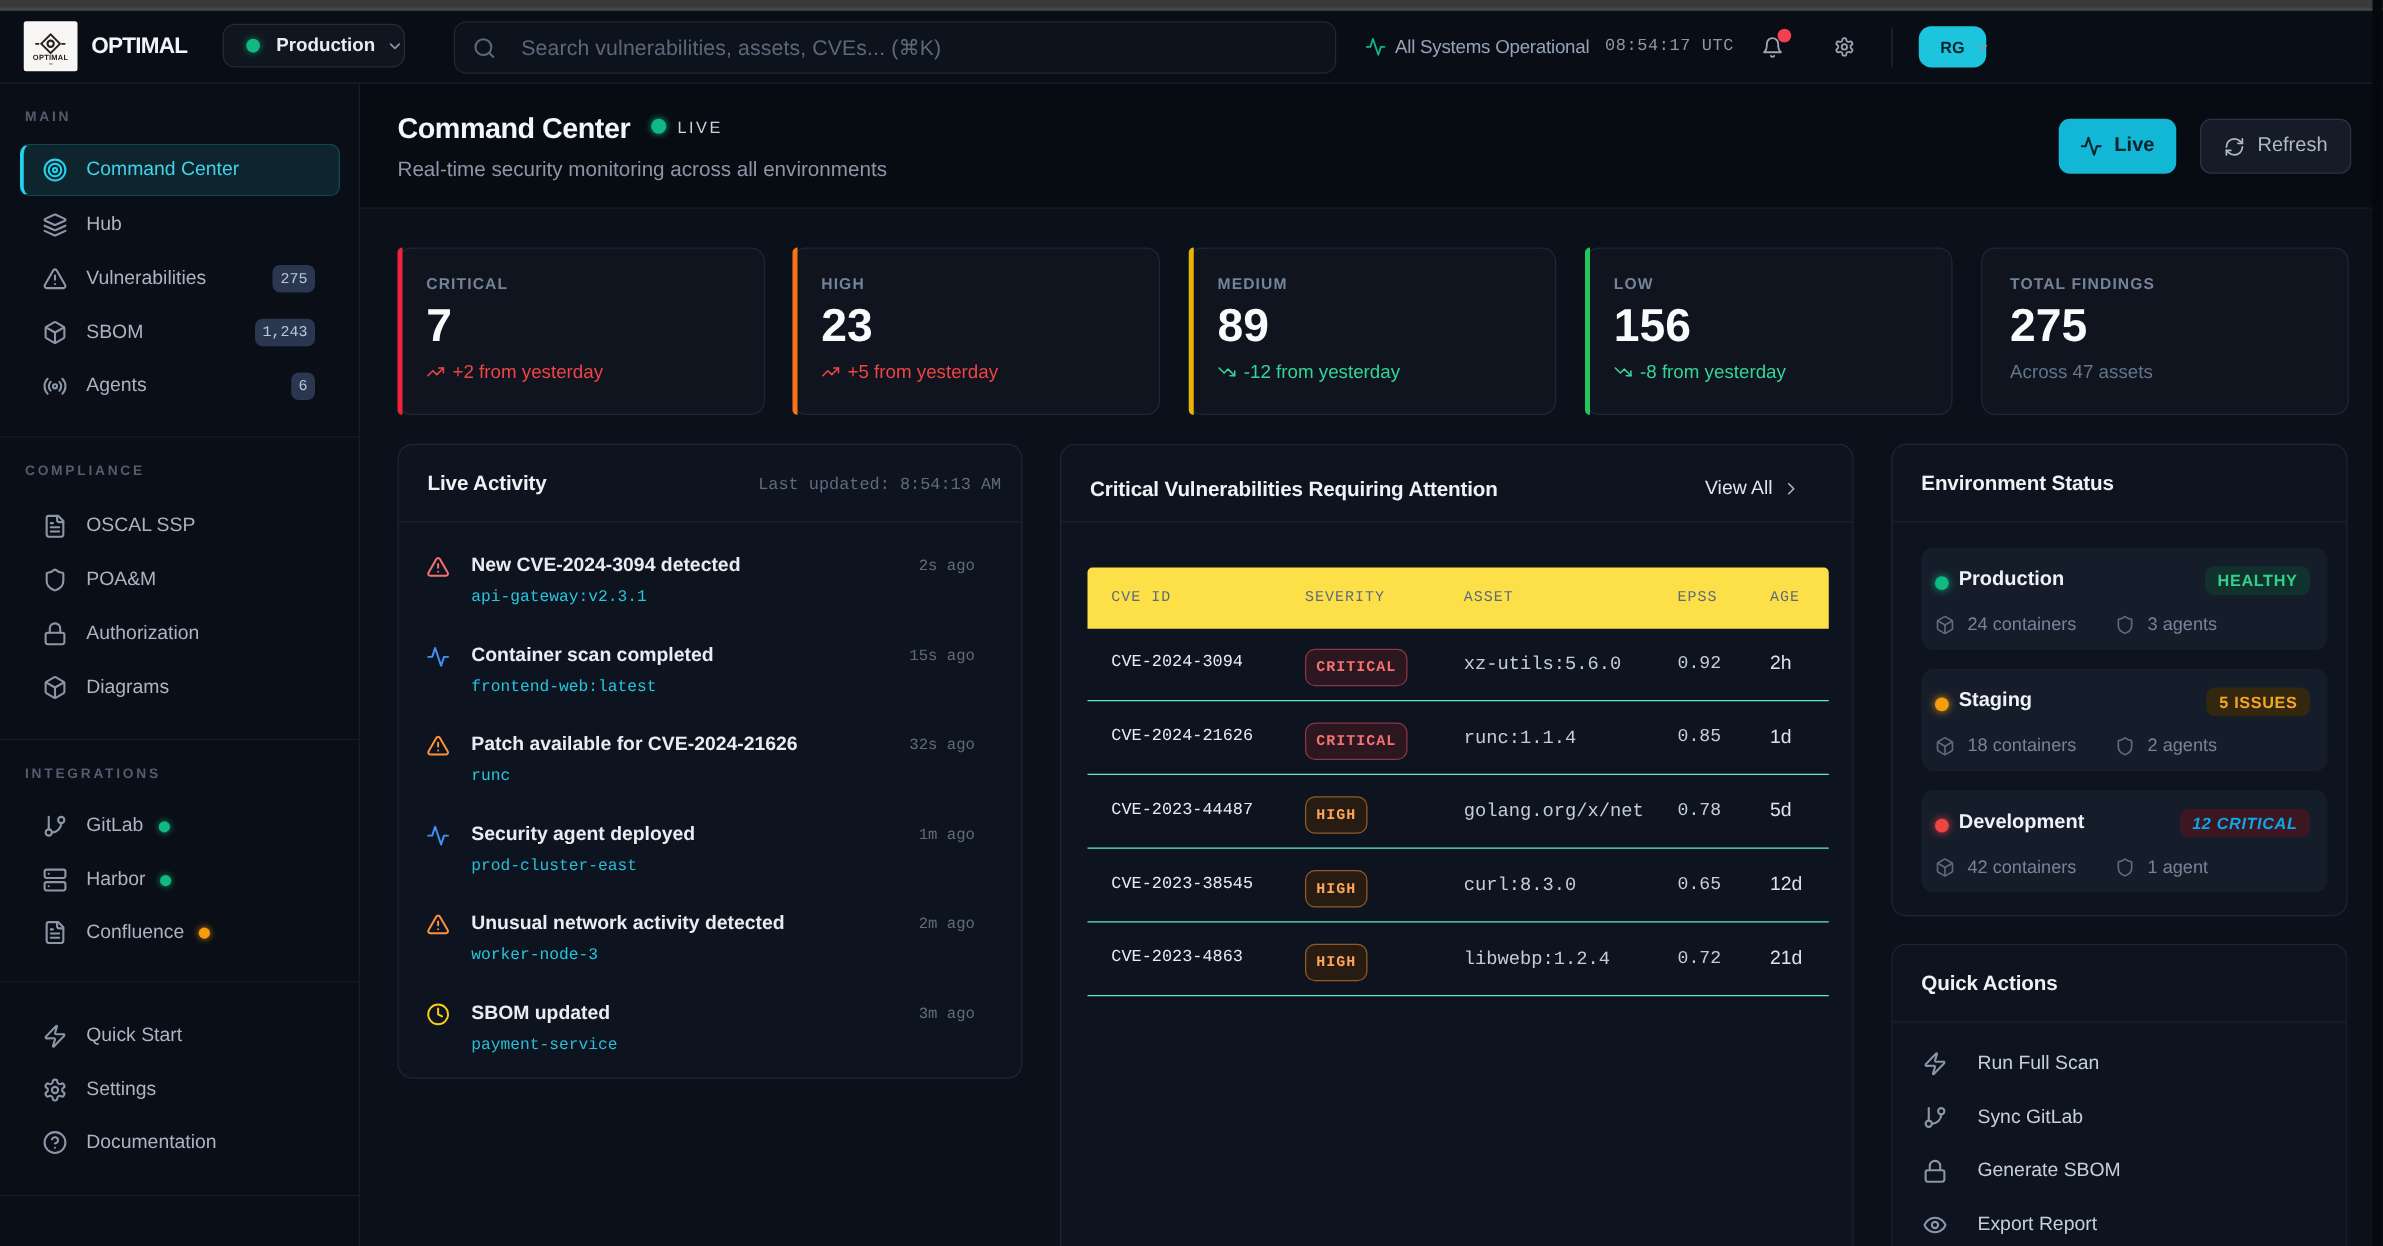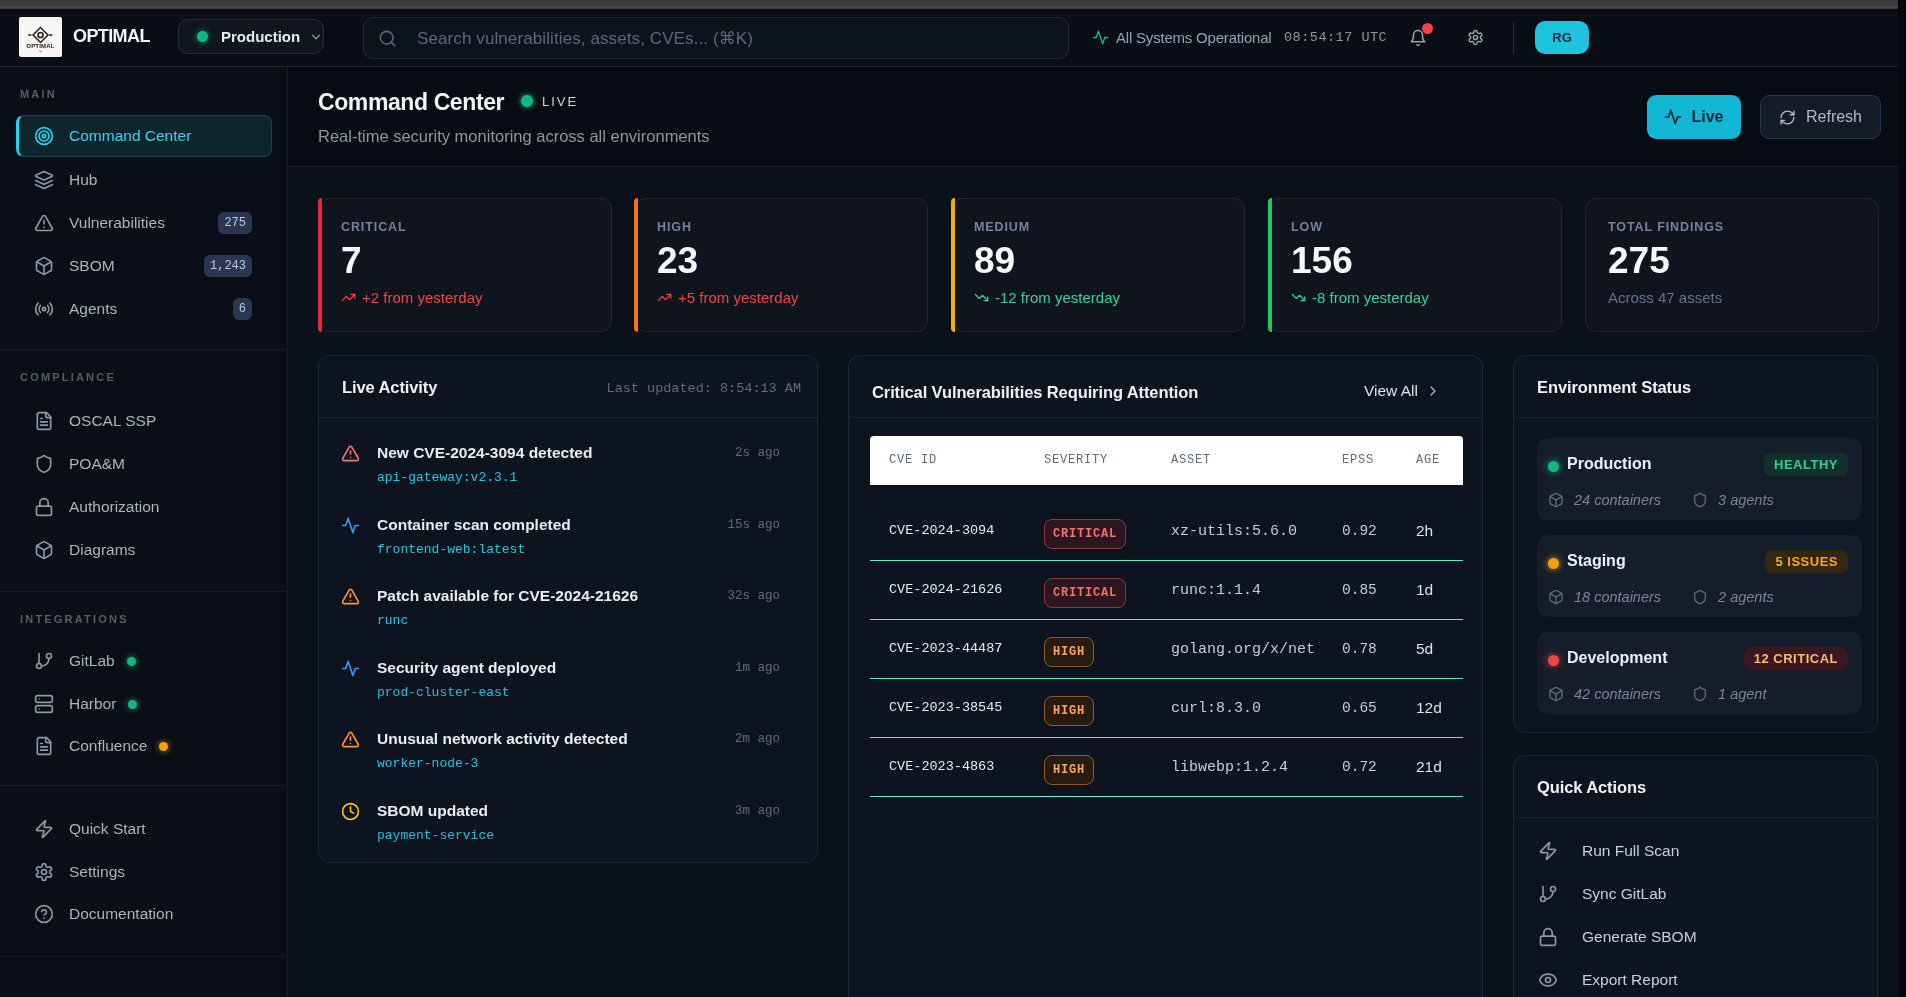--- a/index.html
+++ b/index.html
@@ -73,38 +73,38 @@
 #la-upd { position:absolute; top:25px; right:16px; font-size:13.5px; color:#5f6b7d; }
 .la-item { position:absolute; left:22px; width:456px; }
 .la-item .tt { position:absolute; top:0; left:36px; font-size:15.5px; font-weight:bold; color:#e8edf3; }
 .la-item .cd { position:absolute; top:26px; left:36px; font-size:13px; }
 .la-item .ago { position:absolute; top:2px; right:17px; font-size:12.5px; color:#5f6b7d; }
 .la-item .lic { position:absolute; top:0; left:0; }
 
 
 #p-vuln { top:187px; left:560px; width:635px; height:642px; border-bottom:none; border-radius:12px 12px 0 0; }
 #va-view { position:absolute; top:26px; right:41px; font-size:15.5px; color:#dde4ec; display:flex; align-items:center; gap:7px; }
-#vt-head { position:absolute; top:80px; left:21px; width:593px; height:49px; background:#ffffff; border-radius:4px 4px 0 0; }
+#vt-head { position:absolute; top:98px; left:21px; width:593px; height:49px; background:#fde047; border-radius:4px 4px 0 0; }
 .vth { position:absolute; top:17px; font-size:12px; letter-spacing:0.8px; color:#5e6b7e; }
 .vt-row { position:absolute; left:21px; width:593px; height:59px; border-bottom:1px solid #5eead4; }
 .vt-cve { position:absolute; top:21px; left:19px; font-size:13.5px; color:#e6ebf2; }
 .vt-badge { position:absolute; top:17px; left:174px; font-size:12px; font-weight:bold; letter-spacing:0.8px; padding:7px 8px; border-radius:8px; font-family:"Liberation Mono",monospace; }
 .vt-badge.crit { color:#f47272; background:#2c1620; border:1.5px solid #8b3643; }
 .vt-badge.high { color:#fca55d; background:#281b12; border:1.5px solid #925b26; }
 .vt-asset { position:absolute; top:21px; left:301px; font-size:15px; color:#c3cddb; }
 .vt-epss { position:absolute; top:21px; left:472px; font-size:14.5px; color:#c3cddb; }
 .vt-age { position:absolute; top:20px; left:546px; font-size:15.5px; color:#dbe2ea; }
 
 
 #p-env { top:187px; left:1225px; width:365px; height:378px; }
 .env-card { position:absolute; left:23px; width:325px; height:82px; background:#151d2b; border-radius:10px; }
 .env-card .dot { position:absolute; top:23px; left:11px; width:11px; height:11px; border-radius:50%; }
 .env-card .nm { position:absolute; top:17px; left:30px; font-size:16px; font-weight:bold; color:#eef2f7; }
 .env-card .badge { position:absolute; top:15px; right:14px; font-size:13px; font-weight:bold; letter-spacing:0.5px; padding:4px 10px; border-radius:7px; }
-.env-card .meta { position:absolute; top:54px; left:11px; font-size:14.5px; color:#76849a; display:flex; align-items:flex-end;font-style:italic; }
+.env-card .meta { position:absolute; top:54px; left:11px; font-size:14.5px; color:#76849a; display:flex; align-items:flex-end; }
 
 
 #p-qa { top:587px; left:1225px; width:365px; height:242px; border-bottom:none; border-radius:12px 12px 0 0; }
 .qa-item { position:absolute; left:24px; display:flex; align-items:center; gap:24px; font-size:15.5px; color:#c6d0dd; }
 
 
 #scrollcol { top:0; left:1898px; width:8px; height:997px; background:#06080d; }
 </style>
 </head>
 <body>
@@ -533,21 +533,21 @@
           <span style="margin-left:10px;">18 containers</span>
           <svg style="margin-left:31px;" width="16" height="16" viewBox="0 0 24 24" fill="none" stroke="#5f6b7d" stroke-width="2" stroke-linecap="round" stroke-linejoin="round">
               <path d="M20 13c0 5-3.5 7.5-7.66 8.95a1 1 0 0 1-.67-.01C7.5 20.5 4 18 4 13V6a1 1 0 0 1 1-1c2 0 4.5-1.2 6.24-2.72a1 1 0 0 1 1.52 0C14.51 3.81 17 5 19 5a1 1 0 0 1 1 1z"></path>
             </svg>
           <span style="margin-left:10px;">2 agents</span>
         </div>
       </div>
       <div class="env-card" style="top:276px;">
         <div class="dot" style="background:#ef4444; box-shadow:0 0 7px rgba(239,68,68,0.9);"></div>
         <div class="nm">Development</div>
-        <div class="badge" style="color:#fdba74; background:#3a1721;">12 CRITICAL</div>
+        <div class="badge" style="color:#0ea5e9; background:#3a1721;font-style:italic;">12 CRITICAL</div>
         <div class="meta">
           <svg width="16" height="16" viewBox="0 0 24 24" fill="none" stroke="#5f6b7d" stroke-width="2" stroke-linecap="round" stroke-linejoin="round">
               <path d="M21 8a2 2 0 0 0-1-1.73l-7-4a2 2 0 0 0-2 0l-7 4A2 2 0 0 0 3 8v8a2 2 0 0 0 1 1.73l7 4a2 2 0 0 0 2 0l7-4A2 2 0 0 0 21 16Z"></path>
               <path d="m3.3 7 8.7 5 8.7-5"></path>
               <path d="M12 22V12"></path>
             </svg>
           <span style="margin-left:10px;">42 containers</span>
           <svg style="margin-left:31px;" width="16" height="16" viewBox="0 0 24 24" fill="none" stroke="#5f6b7d" stroke-width="2" stroke-linecap="round" stroke-linejoin="round">
               <path d="M20 13c0 5-3.5 7.5-7.66 8.95a1 1 0 0 1-.67-.01C7.5 20.5 4 18 4 13V6a1 1 0 0 1 1-1c2 0 4.5-1.2 6.24-2.72a1 1 0 0 1 1.52 0C14.51 3.81 17 5 19 5a1 1 0 0 1 1 1z"></path>
             </svg>

